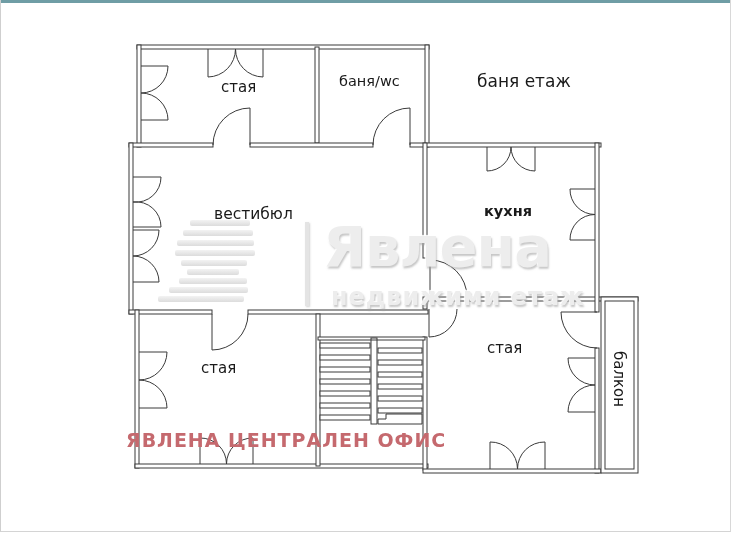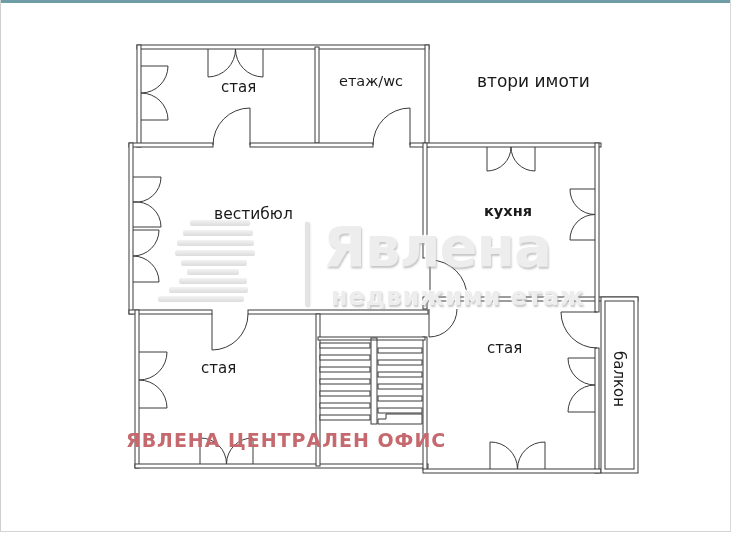--- a/index.html
+++ b/index.html
@@ -198,22 +198,22 @@
       <rect x="24" y="62" width="68" height="6" rx="2"></rect>
       <rect x="14" y="71" width="79" height="6" rx="2"></rect>
       <rect x="3" y="80" width="86" height="6" rx="2"></rect>
     </g>
   </svg>
   <div class="wm-divider"></div>
   <div class="wm wm-brand">Явлена</div>
   <div class="wm wm-tagline">недвижими етаж</div>
 </div>
 
-<div class="lbl floor-title" style="left:477px;top:71px;">втори имоти</div>
+<div class="lbl floor-title" style="left:477px;top:71px;">баня етаж</div>
 <div class="lbl" style="left:221px;top:78px;">стая</div>
-<div class="lbl" style="left:339px;top:73px;font-size:14.5px;">етаж/wc</div>
+<div class="lbl" style="left:339px;top:73px;font-size:14.5px;">баня/wc</div>
 <div class="lbl" style="left:214px;top:205px;font-size:15.5px;">вестибюл</div>
 <div class="lbl" style="left:484px;top:203px;font-size:14.5px;font-weight:bold;">кухня</div>
 <div class="lbl" style="left:201px;top:359px;">стая</div>
 <div class="lbl" style="left:487px;top:339px;">стая</div>
 <div class="lbl balcony-lbl" style="left:628px;top:351px;">балкон</div>
 
 <div class="footer-text" style="color: rgb(197, 105, 110);">ЯВЛЕНА ЦЕНТРАЛЕН ОФИС</div>
 
 </body></html>

